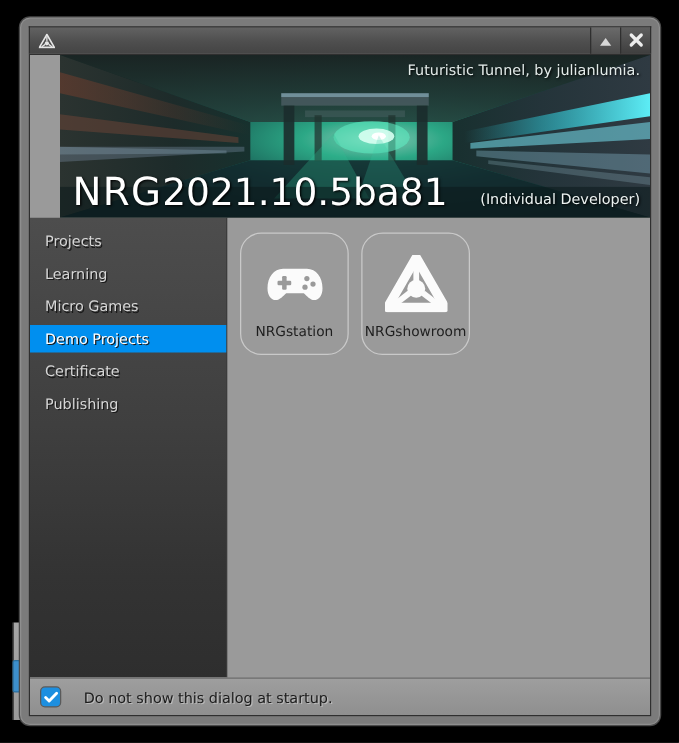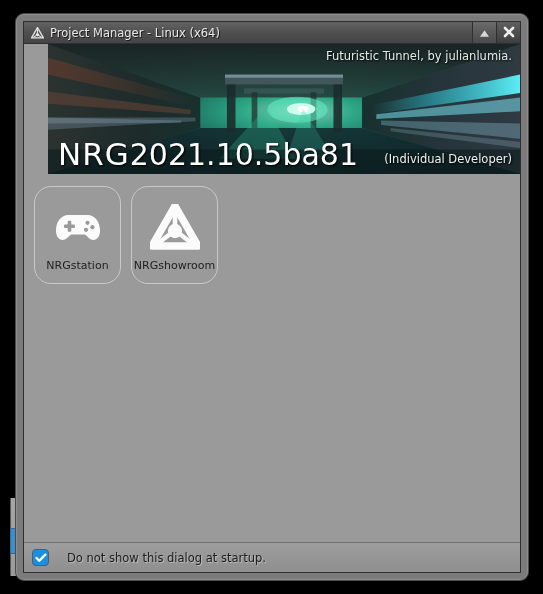--- a/index.html
+++ b/index.html
@@ -238,21 +238,20 @@
   <div id="window">
 
     <div id="titlebar">
       <span class="tb-icon">
         <svg width="13" height="12" viewBox="0 0 24 22">
           <path d="M12 1 L23 20 L1 20 Z" fill="none" stroke="#e6e6e6" stroke-width="2.4"></path>
           <circle cx="12" cy="14" r="3.1" fill="#e6e6e6"></circle>
           <path d="M12 4 L12 11 M9.4 15.6 L4.5 19 M14.6 15.6 L19.5 19" stroke="#e6e6e6" stroke-width="1.9"></path>
         </svg>
       </span>
-      <span class="tb-title">Project Manager - Linux (x64)</span>
       <div class="tb-buttons">
         <div class="tb-btn">
           <span>
             <svg width="11" height="9" viewBox="0 0 12 10">
               <path d="M6 1.5 L11 8.5 L1 8.5 Z" fill="#d8d8d8"></path>
             </svg>
           </span>
         </div>
         <div class="tb-btn close">
           <span>
@@ -340,20 +339,40 @@
         <div class="banner-credit">Futuristic Tunnel, by julianlumia.</div>
         <div class="banner-brand">
           <span class="brand-nrg">NRG</span>
           <span class="brand-ver">2021.10.5ba81</span>
         </div>
         <div class="banner-dev">(Individual Developer)</div>
       </div>
 
       <div id="mainrow">
 
+        <div id="sidebar">
+          <div class="nav-item">
+            <span>Projects</span>
+          </div>
+          <div class="nav-item">
+            <span>Learning</span>
+          </div>
+          <div class="nav-item">
+            <span>Micro Games</span>
+          </div>
+          <div class="nav-item selected">
+            <span>Demo Projects</span>
+          </div>
+          <div class="nav-item">
+            <span>Certificate</span>
+          </div>
+          <div class="nav-item">
+            <span>Publishing</span>
+          </div>
+        </div>
 
         <div id="content">
 
           <div class="tile">
             <div class="tile-icon">
               <svg width="48" height="34" viewBox="0 0 48 34">
                 <path d="M14.5 5 H33.5 C41 5 46 12 46 20.5 C46 26.5 43 30 39.5 30 C36 30 33.5 26.5 31 24.5 H17 C14.5 26.5 12 30 8.5 30 C5 30 2 26.5 2 20.5 C2 12 7 5 14.5 5 Z" fill="#fbfbfb"></path>
                 <rect x="10" y="14.5" width="11" height="3.6" rx="1" fill="#9a9a9a"></rect>
                 <rect x="13.7" y="10.8" width="3.6" height="11" rx="1" fill="#9a9a9a"></rect>
                 <circle cx="33.5" cy="12.8" r="2.1" fill="#9a9a9a"></circle>

